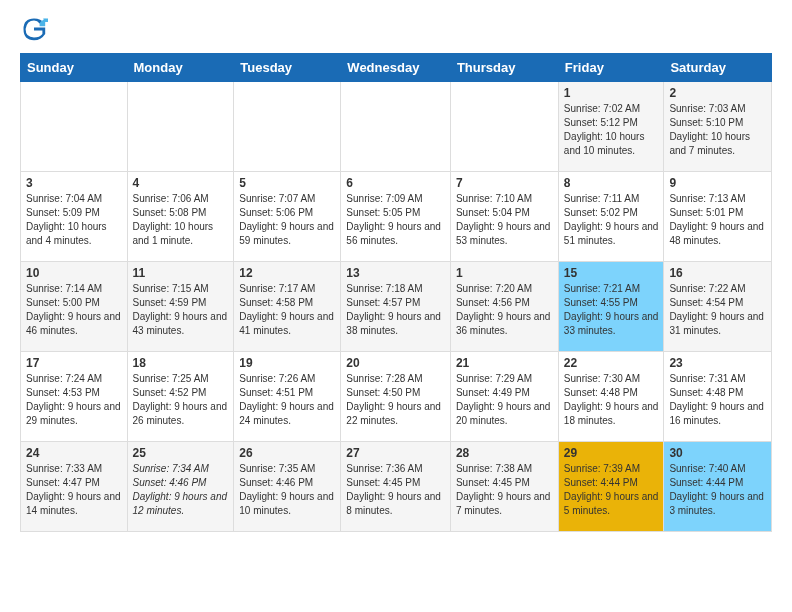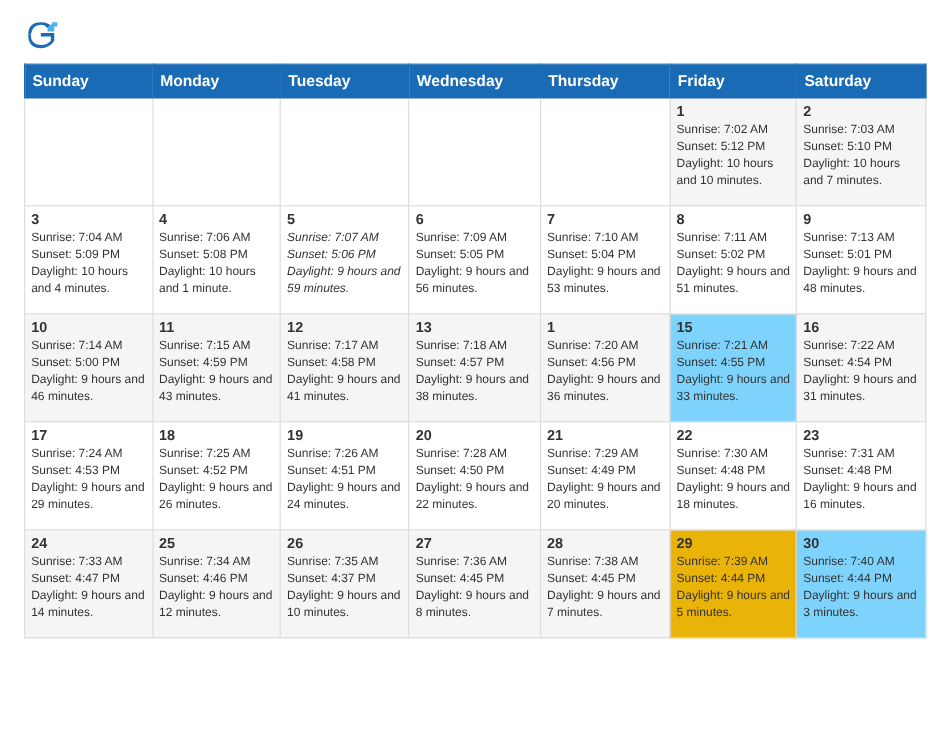--- a/index.html
+++ b/index.html
@@ -100,21 +100,21 @@
 Daylight: 10 hours and 4 minutes.</div>
           </td>
           <td style="background: rgb(255, 255, 255);">
             <span class="day-num">4</span>
             <div class="day-info" style="white-space: pre-line;">Sunrise: 7:06 AM
 Sunset: 5:08 PM
 Daylight: 10 hours and 1 minute.</div>
           </td>
           <td style="background: rgb(255, 255, 255);">
             <span class="day-num">5</span>
-            <div class="day-info" style="white-space: pre-line; font-style: italic;">Sunrise: 7:07 AM
+            <div class="day-info" style="white-space: pre-line;">Sunrise: 7:07 AM
 Sunset: 5:06 PM
 Daylight: 9 hours and 59 minutes.</div>
           </td>
           <td style="background: rgb(255, 255, 255);">
             <span class="day-num">6</span>
             <div class="day-info" style="white-space: pre-line;">Sunrise: 7:09 AM
 Sunset: 5:05 PM
 Daylight: 9 hours and 56 minutes.</div>
           </td>
           <td style="background: rgb(255, 255, 255);">
@@ -226,28 +226,28 @@
         </tr>
         <tr>
           <td style="background: rgb(245, 245, 245);">
             <span class="day-num">24</span>
             <div class="day-info" style="white-space: pre-line;">Sunrise: 7:33 AM
 Sunset: 4:47 PM
 Daylight: 9 hours and 14 minutes.</div>
           </td>
           <td style="background: rgb(245, 245, 245);">
             <span class="day-num">25</span>
-            <div class="day-info" style="white-space: pre-line;">Sunrise: 7:34 AM
+            <div class="day-info" style="white-space: pre-line; font-style: italic;">Sunrise: 7:34 AM
 Sunset: 4:46 PM
 Daylight: 9 hours and 12 minutes.</div>
           </td>
           <td style="background: rgb(245, 245, 245);">
             <span class="day-num">26</span>
             <div class="day-info" style="white-space: pre-line;">Sunrise: 7:35 AM
-Sunset: 4:37 PM
+Sunset: 4:46 PM
 Daylight: 9 hours and 10 minutes.</div>
           </td>
           <td style="background: rgb(245, 245, 245);">
             <span class="day-num">27</span>
             <div class="day-info" style="white-space: pre-line;">Sunrise: 7:36 AM
 Sunset: 4:45 PM
 Daylight: 9 hours and 8 minutes.</div>
           </td>
           <td style="background: rgb(245, 245, 245);">
             <span class="day-num">28</span>

